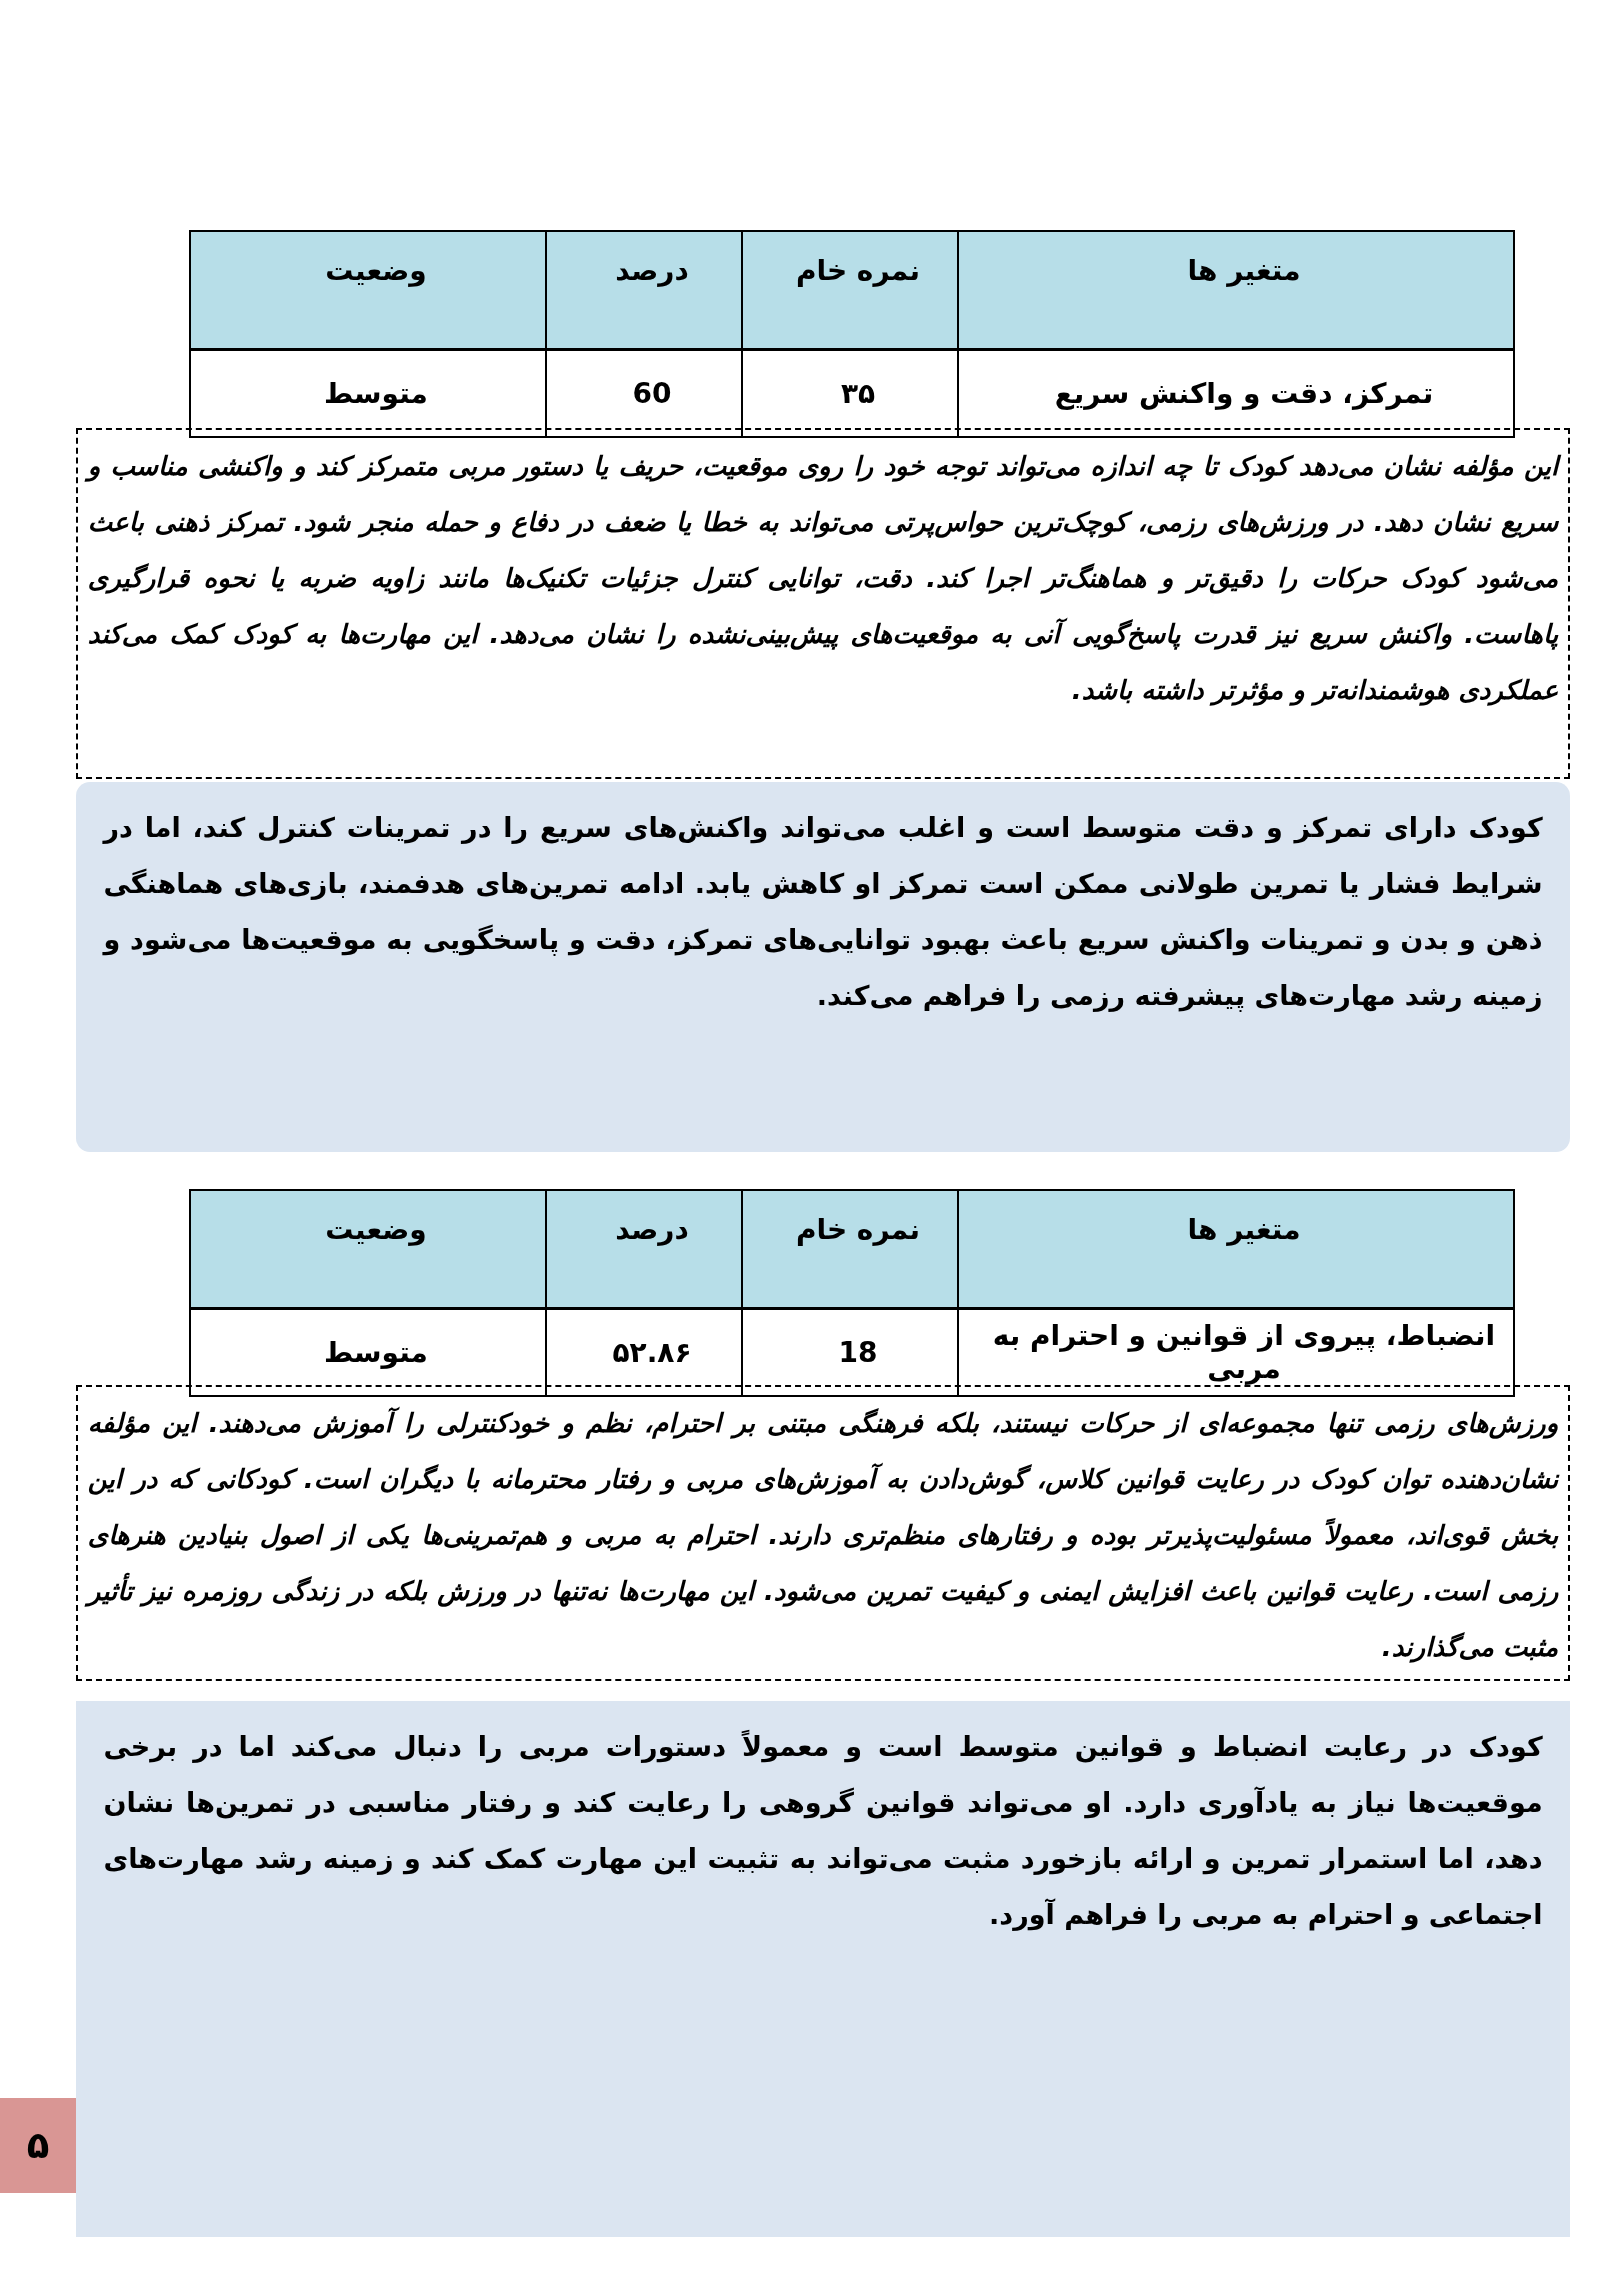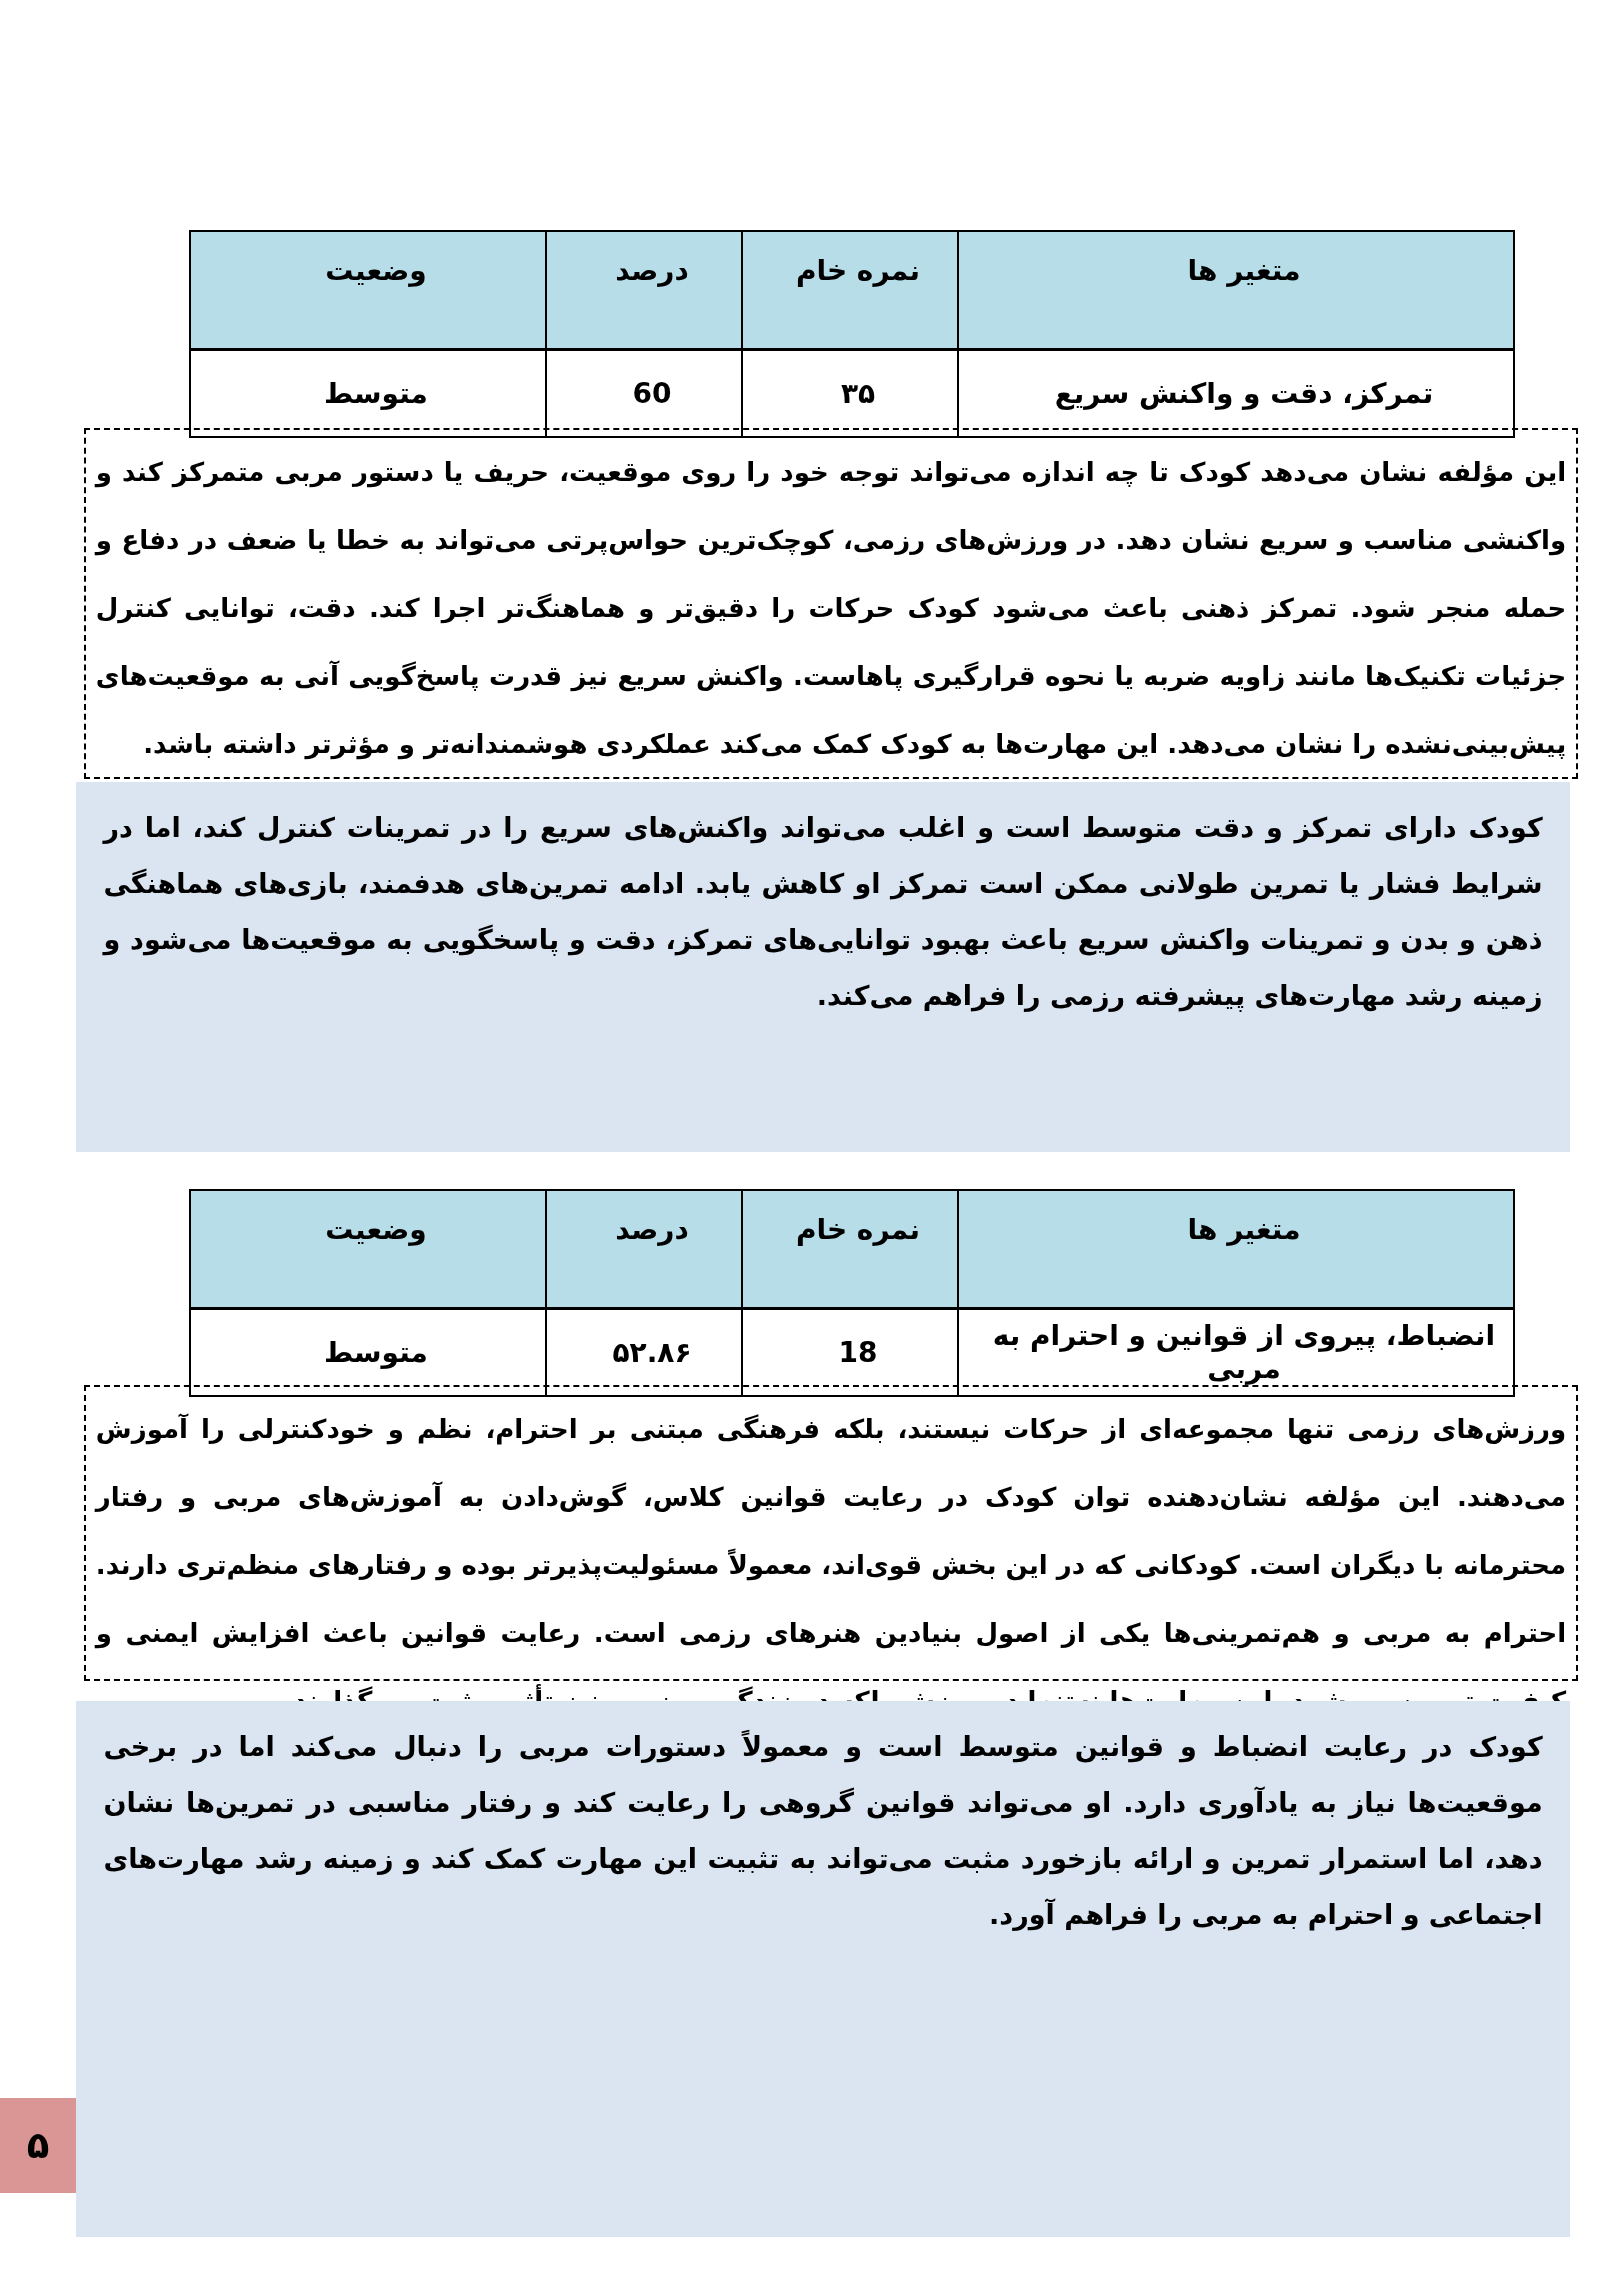--- a/index.html
+++ b/index.html
@@ -38,40 +38,40 @@
   .score-table tbody td{
     height:88px;vertical-align:middle;font-size:28px;background:#fff;
   }
   .col-var{width:556px;}
   .col-raw{width:216px;}
   .col-pct{width:196px;}
   .col-status{width:356px;}
 
   
   .desc-box{
-    position:absolute;left:84px;width:1494px;
+    position:absolute;left:76px;width:1494px;
     border:2px dashed #000;
     padding:7.8px 9.8px 0 9.8px;
     font-size:26px;font-weight:bold;
-    line-height:68px;
-    text-align:justify;direction:rtl;
+    line-height:56px;
+    text-align:justify;direction:rtl;font-style:italic;
   }
   .desc-box.d1{top:428px;height:351px;}
   .desc-box.d2{top:1385px;height:296px;}
 
   
   .summary-box{
     position:absolute;left:76px;width:1494px;
     background:var(--summary-bg);
     padding:17.6px 27.4px 0 27.4px;
     font-size:27px;font-weight:bold;
     line-height:56px;
     text-align:justify;direction:rtl;
   }
-  .summary-box.s1{top:782px;height:370px;}
+  .summary-box.s1{top:782px;height:370px;border-radius:14px;}
   .summary-box.s2{top:1701px;height:536px;}
 
   
   .page-number{
     position:absolute;left:0;top:2098px;
     width:76px;height:95px;
     background:var(--pagenum-bg);
     display:flex;align-items:center;justify-content:center;
     font-size:37px;font-weight:bold;direction:rtl;
   }

